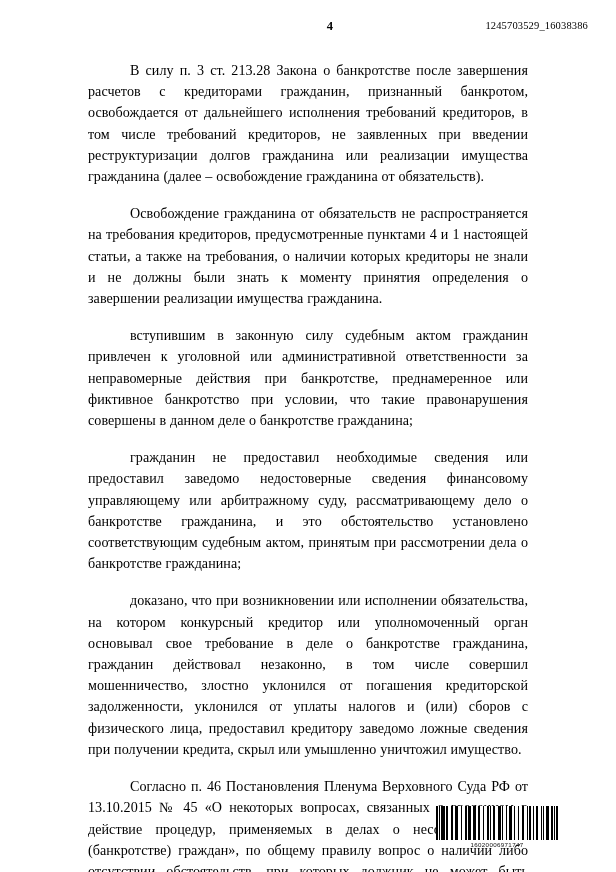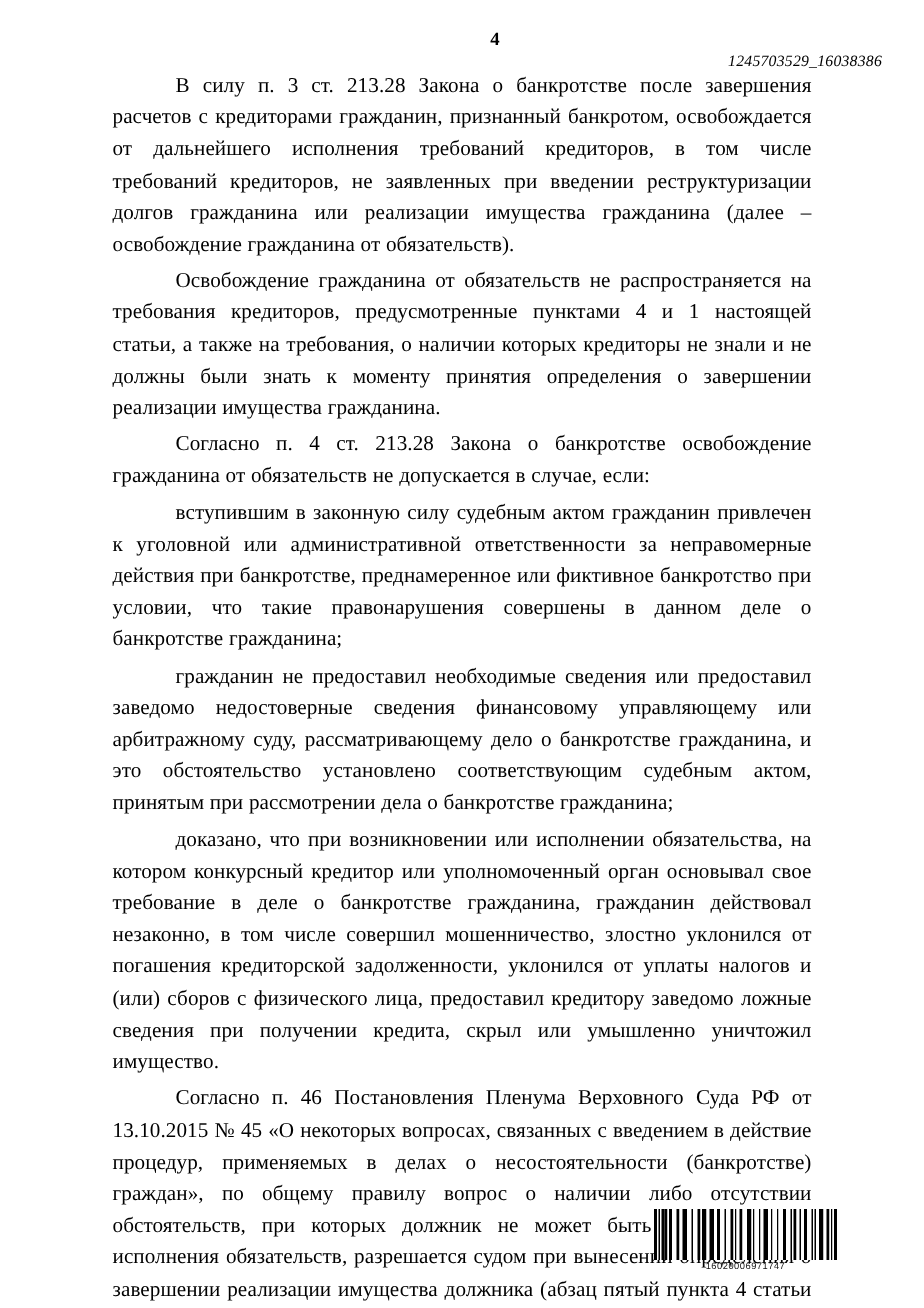--- a/index.html
+++ b/index.html
@@ -35,36 +35,35 @@
     transform: translateX(-50%);
     top: 0;
     font-size: 12.5px;
     line-height: 16px;
     font-weight: 700;
     letter-spacing: 0.2px;
   }
   .doc-id {
     position: absolute;
     right: 0;
-    top: 16px;
+    top: 0;
     font-size: 10.5px;
     line-height: 16px;
     letter-spacing: 0.15px;
     white-space: nowrap;
-    font-style: italic;
   }
   
   .doc-body {
     position: absolute;
     top: 44px;
     left: 72px;
     width: 472px;
   }
   .para {
-    margin: 3px;
+    margin: 16px;
     text-align: justify;
     text-align-last: left;
     text-indent: 42px;
     font-size: 14.1px;
     line-height: 21.2px;
     letter-spacing: 0.05px;
     word-spacing: 0.2px;
     hyphens: none;
   }
   
@@ -108,21 +107,20 @@
 <div class="page">
 
   <div class="page-header">
     <div class="page-number">4</div>
     <div class="doc-id">1245703529_16038386</div>
   </div>
 
   <div class="doc-body">
     <p class="para">В силу п. 3 ст. 213.28  Закона о банкротстве после завершения расчетов с кредиторами гражданин, признанный банкротом, освобождается от дальнейшего исполнения требований кредиторов, в том числе требований кредиторов, не заявленных при введении реструктуризации долгов гражданина или реализации имущества гражданина (далее – освобождение гражданина от обязательств).</p>
     <p class="para">Освобождение гражданина от обязательств не распространяется на требования кредиторов, предусмотренные пунктами 4 и 1 настоящей статьи, а также на требования, о наличии которых кредиторы не знали и не должны были знать к моменту принятия определения о завершении реализации имущества гражданина.</p>
-    <p class="para">Согласно п. 4 ст. 213.28 Закона о банкротстве освобождение гражданина от обязательств не допускается в случае, если:</p>
     <p class="para">вступившим в законную силу судебным актом гражданин привлечен к уголовной или административной ответственности за неправомерные действия при банкротстве, преднамеренное или фиктивное банкротство при условии, что такие правонарушения совершены в данном деле о банкротстве гражданина;</p>
     <p class="para">гражданин не предоставил необходимые сведения или предоставил заведомо недостоверные сведения финансовому управляющему или арбитражному суду, рассматривающему дело о банкротстве гражданина, и это обстоятельство установлено соответствующим судебным актом, принятым при рассмотрении дела о банкротстве гражданина;</p>
     <p class="para">доказано, что при возникновении или исполнении обязательства, на котором конкурсный кредитор или уполномоченный орган основывал свое требование в деле о банкротстве гражданина, гражданин действовал незаконно, в том числе совершил мошенничество, злостно уклонился от погашения кредиторской задолженности, уклонился от уплаты налогов и (или) сборов с физического лица, предоставил кредитору заведомо ложные сведения при получении кредита, скрыл или умышленно уничтожил имущество.</p>
     <p class="para">Согласно п. 46 Постановления Пленума Верховного Суда РФ от 13.10.2015 № 45 «О некоторых вопросах, связанных с введением в действие процедур, применяемых в делах о несостоятельности (банкротстве) граждан», по общему правилу вопрос о наличии либо отсутствии обстоятельств, при которых должник не может быть освобожден от исполнения обязательств, разрешается судом при вынесении определения о завершении реализации имущества должника (абзац пятый пункта 4 статьи 213.28 Закона о банкротстве).</p>
     <p class="para">Если обстоятельства, указанные в пункте 4 статьи 213.28 Закона о банкротстве, будут выявлены после завершения реализации имущества должника, определение о завершении реализации имущества должника, в</p>
   </div>
 
   <div class="barcode-block">
     <div class="barcode-bars" id="barcode-bars">
         <i class="w1"></i>

